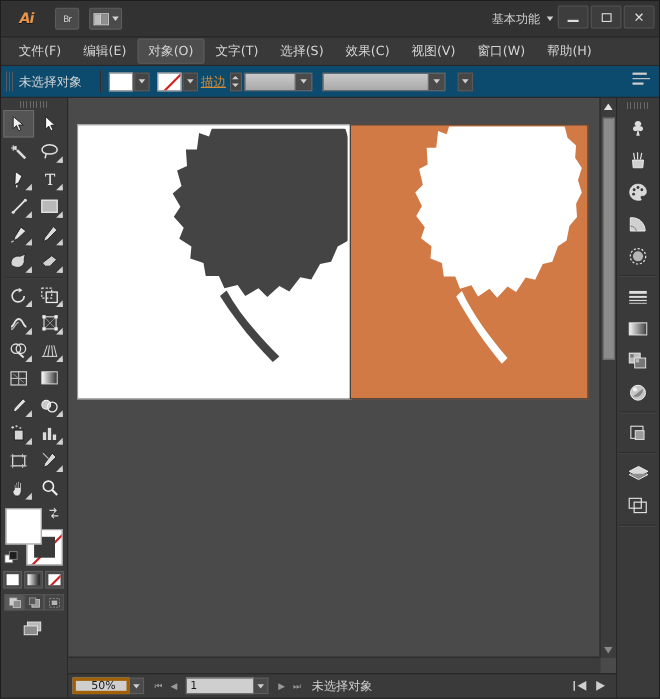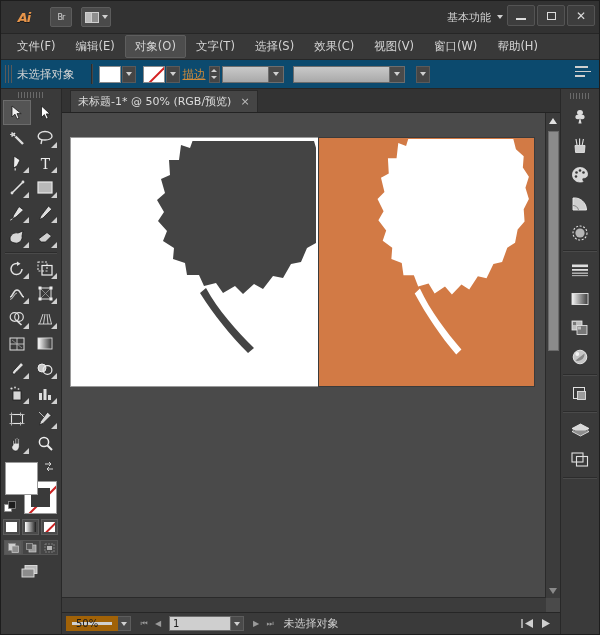--- a/index.html
+++ b/index.html
@@ -140,22 +140,22 @@
   .vscroll{position:absolute;right:0;top:0;bottom:14px;width:14px;background:#3c3c3c;
            border-left:1px solid #2a2a2a;}
   .hscroll{position:absolute;left:0;right:14px;bottom:0;height:14px;background:#3c3c3c;
            border-top:1px solid #2a2a2a;}
   .sc-arrow{width:14px;height:13px;display:flex;align-items:center;justify-content:center;}
   .sc-thumb-v{position:absolute;right:1px;width:11px;background:#8b8b8b;border:1px solid #6a6a6a;
               box-sizing:border-box;}
   .statusbar{height:21px;background:#3a3a3a;border-top:1px solid #262626;display:flex;
              align-items:center;padding-left:4px;flex:0 0 auto;position:relative;}
   .zoomsel{width:52px;height:15px;background:#cfcfcf;color:#1b1b1b;font-size:10px;
-           display:flex;align-items:center;padding-left:4px;box-sizing:border-box;
-           border:6px solid #a16207;}
+           display:flex;align-items:center;padding-left:14px;box-sizing:border-box;
+           border:3px solid #a16207;}
   .zoomarrow{width:13px;height:15px;background:#4a4a4a;border:1px solid #5d5d5d;
              border-left:0;display:flex;align-items:center;justify-content:center;
              box-sizing:border-box;}
   .navbtn{width:14px;height:15px;display:flex;align-items:center;justify-content:center;
           color:#9a9a9a;font-size:8px;}
   .pagebox{width:62px;height:15px;background:#cfcfcf;color:#1b1b1b;font-size:10px;
            display:flex;align-items:center;padding-left:3px;box-sizing:border-box;
            border:1px solid #6d6d6d;margin-left:4px;}
   .status-text{position:absolute;left:0;right:0;text-align:center;font-size:11px;color:#d0d0d0;}
   .sb-right{position:absolute;right:6px;display:flex;align-items:center;gap:7px;}
@@ -538,26 +538,20 @@
       <div class="screenmode">
         <svg width="22" height="16" viewBox="0 0 22 16">
             <rect x="5" y="1.5" width="12" height="8" fill="#b8b8b8" stroke="#e2e2e2" stroke-width="0.9"></rect>
             <rect x="2" y="5" width="12" height="8" fill="#8c8c8c" stroke="#e2e2e2" stroke-width="0.9"></rect>
           </svg>
       </div>
     </div>
 
     <div class="docarea">
 
-      <div class="tabstrip">
-        <div class="doctab">
-          <span>未标题-1* @ 50% (RGB/预览)</span>
-          <span class="tabclose">×</span>
-        </div>
-      </div>
 
       <div class="canvaswrap">
 
         <div class="artboard ab1"></div>
         <svg class="leaf-dark" viewBox="0 0 244 240">
           <path fill="#444444" d="M120 6 l4 13 -3 8 5 12 -4 7 6 13 -2 8 7 11 0 9 8 10 4 -9 6 7 2 -10 7 6 1 -9 7 5 0 -9 8 4 -2 -9 8 2 -3 -8 9 0 -5 -7 9 -1 -6 -6 9 -3 -7 -4 10 -4 -8 -3 9 -6 -9 -1 9 -8 -10 1 8 -9 -11 0 7 -11 -12 2 6 -13 -12 4 3 -12 -12 7 1 -11 -11 9 -2 -9 -10 11 -5 -7 -8 12 -8 -5 -5 14 -9 -3 -2 15 -10 0 1 15 -9 4 4 14 -8 7 7 12 -6 9 9 10 -4 10 11 7 -1 11 12 4 2 12 12 0 5 11 12 -3 7 10 12 -7 8 8 11 -10 9 5 10 -13 10 2 8 -14 10 -2 6 -14 9 -5 3 -13 8 -8 -1 -12 6 -10 -4 -11 4 -11 -7 -9 1 -11 -9 -7 -3 -10 -11 -4 -5 -8 -12 -2 -7 -6 -12 1 -9 -4 -11 4 -11 -2 -10 6 -10 0 -9 8 -8 3 -7 10 -6 6 -5 11 -3 9 -3 12 0 z"></path>
           <path fill="#444444" d="M128 152 c14 22 30 42 48 60 l6 -5 c-18 -18 -36 -38 -48 -60 z"></path>
         </svg>
 
         <div class="artboard ab2" style="background:#d27a45;"></div>

